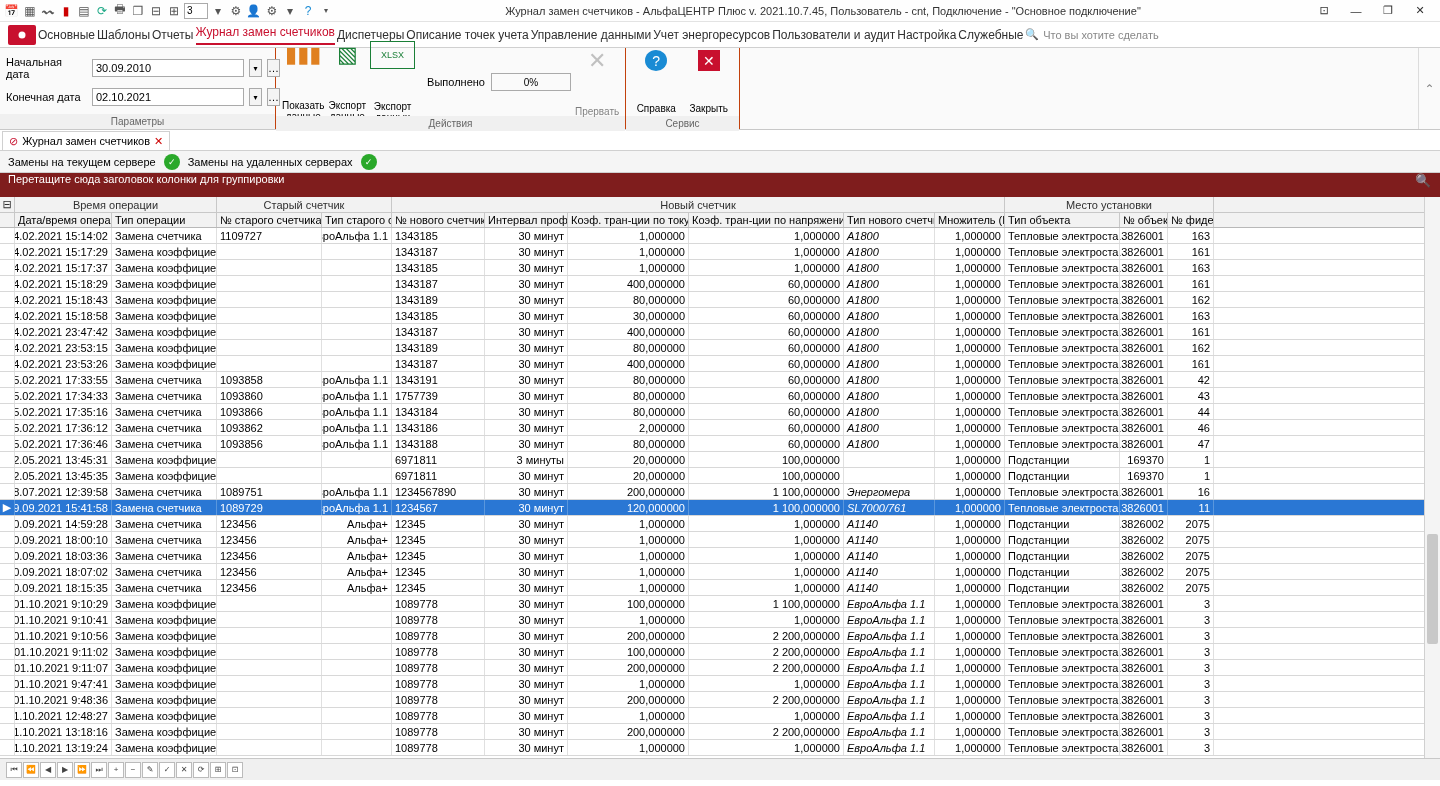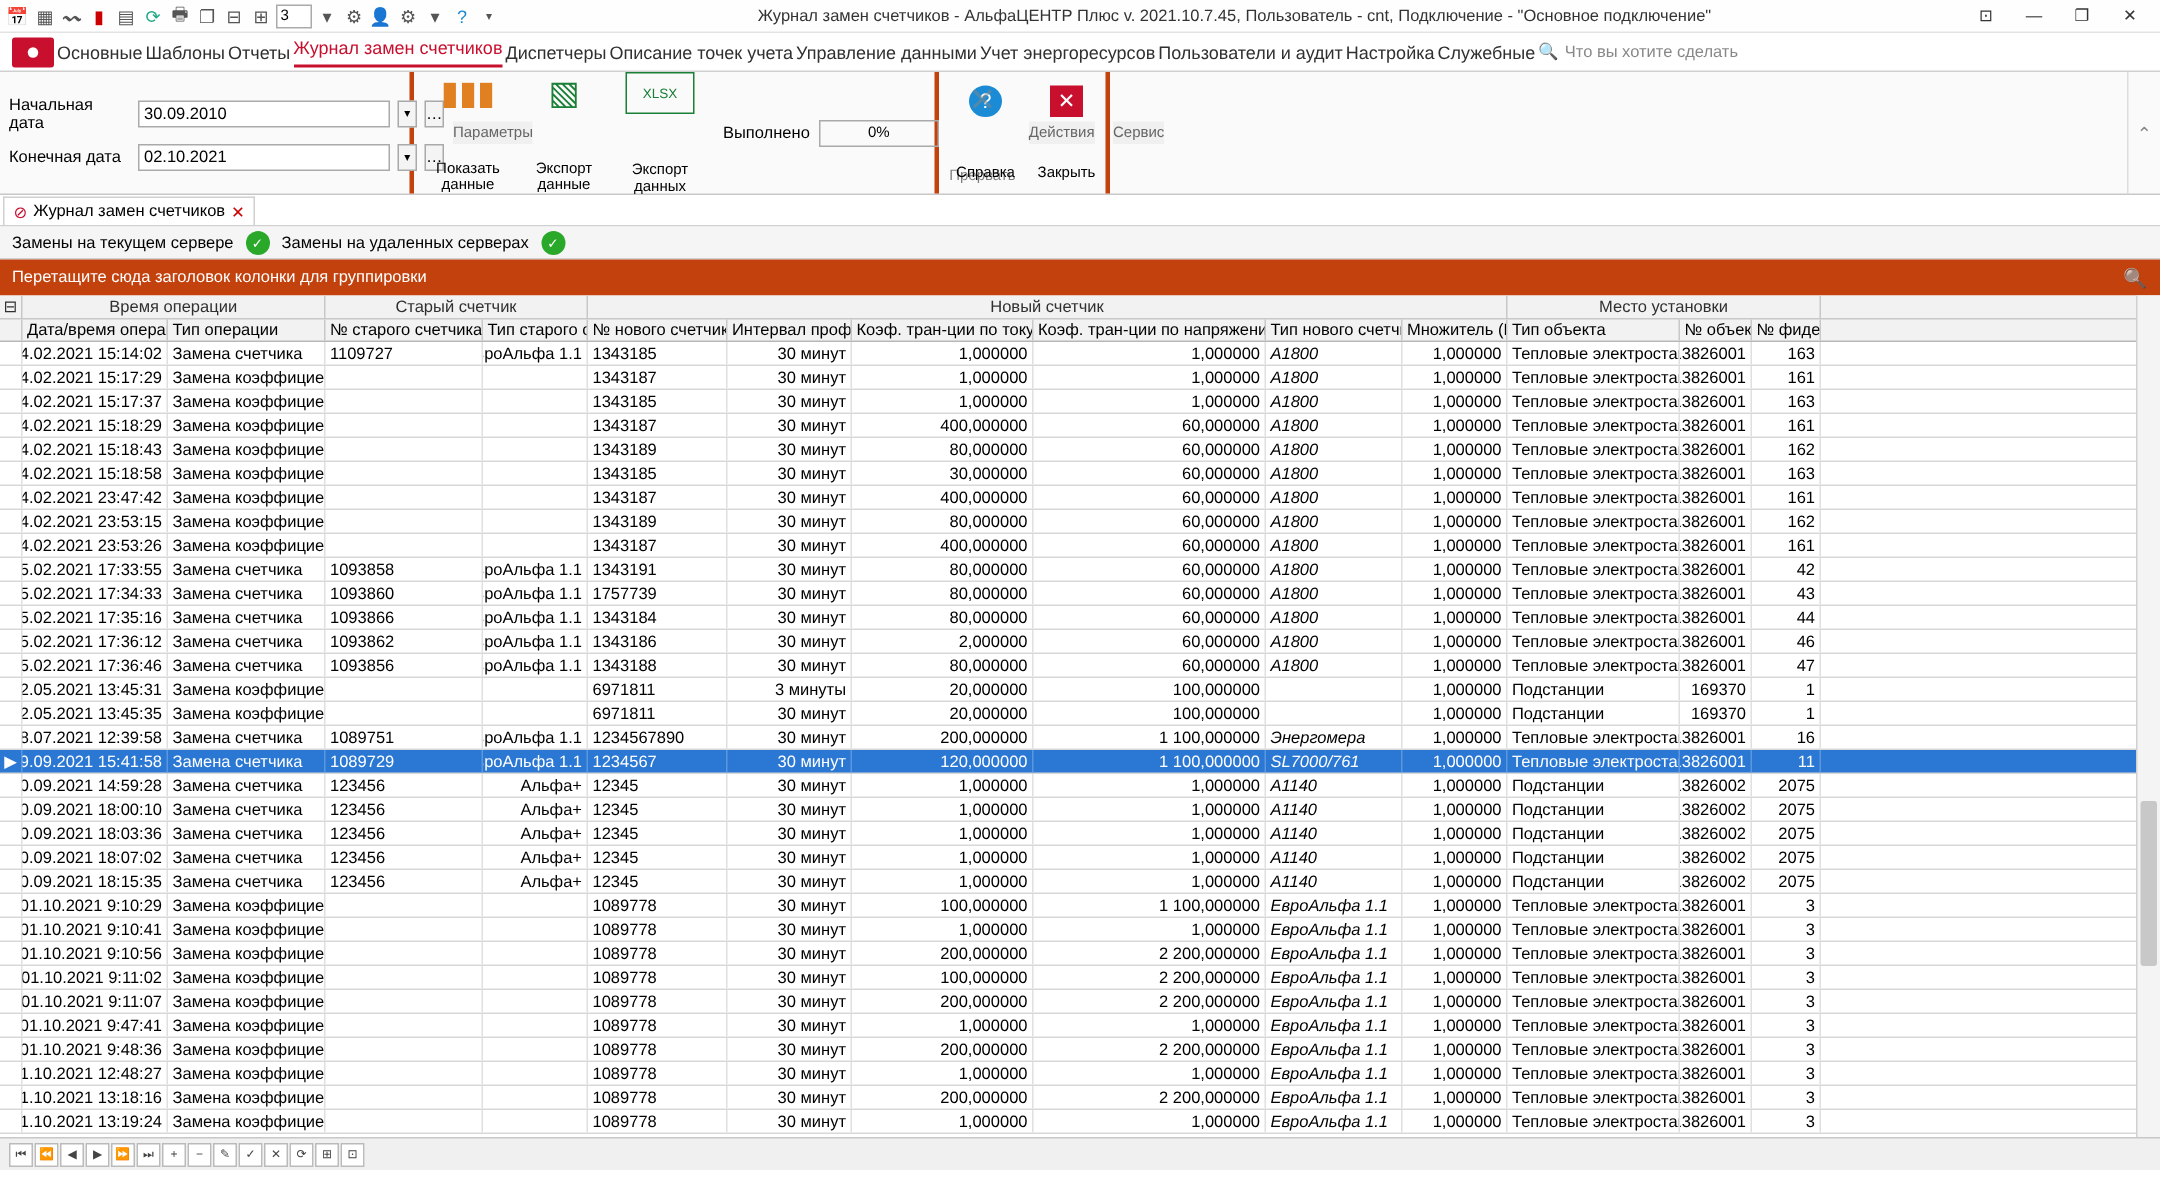--- a/index.html
+++ b/index.html
@@ -11,40 +11,40 @@
 .tb-title{flex:1;text-align:center;font-size:11px;color:#333;padding:0 8px;white-space:nowrap;overflow:hidden;text-overflow:ellipsis;}
 .tb-ctrl{display:flex;gap:8px;padding-right:8px;}
 .tb-btn{width:24px;height:16px;display:flex;align-items:center;justify-content:center;cursor:pointer;font-size:11px;color:#333;}
 .menubar{height:26px;display:flex;align-items:center;border-bottom:1px solid #d0d0d0;padding-left:8px;gap:2px;}
 .mfile{width:28px;height:20px;background:#c8102e;border-radius:2px;display:flex;align-items:center;justify-content:center;}
 .mfile svg{width:10px;height:10px;fill:#fff;}
 .mitem{cursor:pointer;color:#303030;font-size:12px;}
 .mitem.active{color:#c8102e;border-bottom:2px solid #c8102e;padding-bottom:4px;}
 .msearch{display:flex;align-items:center;gap:4px;color:#888;}
 .ribbon{height:82px;display:flex;border-bottom:1px solid #c8c8c8;background:#fafafa;}
-.rgroup{border-right:3px solid #c2410c;display:flex;flex-direction:row;justify-content:space-between;align-items:center;}
+.rgroup{border-right:1px solid #c2410c;display:flex;flex-direction:column;justify-content:space-between;}
 .rgcontent{flex:1;display:flex;align-items:center;padding:2px 6px;gap:4px;}
 .rgtitle{text-align:center;font-size:10px;color:#666;padding:2px 0;background:#f0f0f0;}
 .field{display:flex;align-items:center;gap:6px;margin:2px 0;}
 .field label{width:80px;font-size:11px;text-align:left;}
-.field input{width:168px;height:18px;border:1px solid #aaa;font-size:11px;padding:0 3px;}
+.field input{width:152px;height:18px;border:1px solid #aaa;font-size:11px;padding:0 3px;}
 .ddbtn{width:13px;height:18px;display:flex;align-items:center;justify-content:center;border:1px solid #aaa;background:#f4f4f4;margin-left:-1px;cursor:pointer;font-size:8px;}
 .dots{width:13px;height:18px;display:flex;align-items:center;justify-content:center;border:1px solid #aaa;background:#f4f4f4;margin-left:-1px;cursor:pointer;}
 .rbtn{display:flex;flex-direction:column;align-items:center;justify-content:center;width:60px;height:64px;cursor:pointer;text-align:center;}
 .rbtn .ico{font-size:22px;height:28px;display:flex;align-items:center;}
 .rbtn .lbl{font-size:10px;line-height:11px;margin-top:32px;}
 .progress{display:flex;align-items:center;gap:6px;}
 .pbar{width:80px;height:18px;border:1px solid #aaa;display:flex;align-items:center;justify-content:center;font-size:10px;}
 .collapse-caret{width:22px;display:flex;align-items:center;justify-content:center;color:#888;cursor:pointer;font-size:12px;border-left:1px solid #dcdcdc;}
 .doctabs{height:21px;display:flex;align-items:stretch;background:#fff;border-bottom:1px solid #d0d0d0;padding-left:2px;}
 .doctab{display:flex;align-items:center;gap:4px;padding:0 6px;border:1px solid #d0d0d0;border-bottom:none;background:#fff;font-size:11px;margin-top:1px;}
 .doctab .x{color:#c00;cursor:pointer;}
 .filters{height:22px;display:flex;align-items:center;gap:8px;padding:0 8px;background:#f5f5f5;border-bottom:1px solid #d0d0d0;}
 .chk{width:16px;height:16px;border-radius:50%;background:#2aa82a;display:flex;align-items:center;justify-content:center;color:#fff;font-size:9px;}
-.groupbar{height:24px;background:#c2410c;color:#fff;display:flex;align-items:center;padding:0 8px;font-size:11px;justify-content:space-between;}
+.groupbar{height:24px;background:#7f1d1d;color:#fff;display:flex;align-items:flex-start;padding:0 8px;font-size:11px;justify-content:space-between;}
 .searchicon{color:#fff;opacity:0.8;font-size:13px;}
 .grid{position:relative;}
 .ghead{background:#f2f2f2;}
 .gh1{display:flex;height:16px;border-bottom:1px solid #c8c8c8;}
 .gh1 div{display:flex;align-items:center;justify-content:center;border-right:1px solid #c8c8c8;font-size:11px;font-weight:normal;color:#303030;}
 .gh2{display:flex;height:15px;border-bottom:1px solid #b8b8b8;}
 .gh2 div{display:flex;align-items:center;border-right:1px solid #c8c8c8;font-size:11px;padding:0 3px;white-space:nowrap;overflow:hidden;}
 .gbody{height:530px;overflow:hidden;position:relative;}
 .gsc{position:absolute;right:0;top:0;width:16px;height:100%;background:#f4f4f4;border-left:1px solid #d0d0d0;}
 .gscbar{position:absolute;left:2px;right:2px;top:60%;height:110px;background:#c8c8c8;border-radius:2px;}

